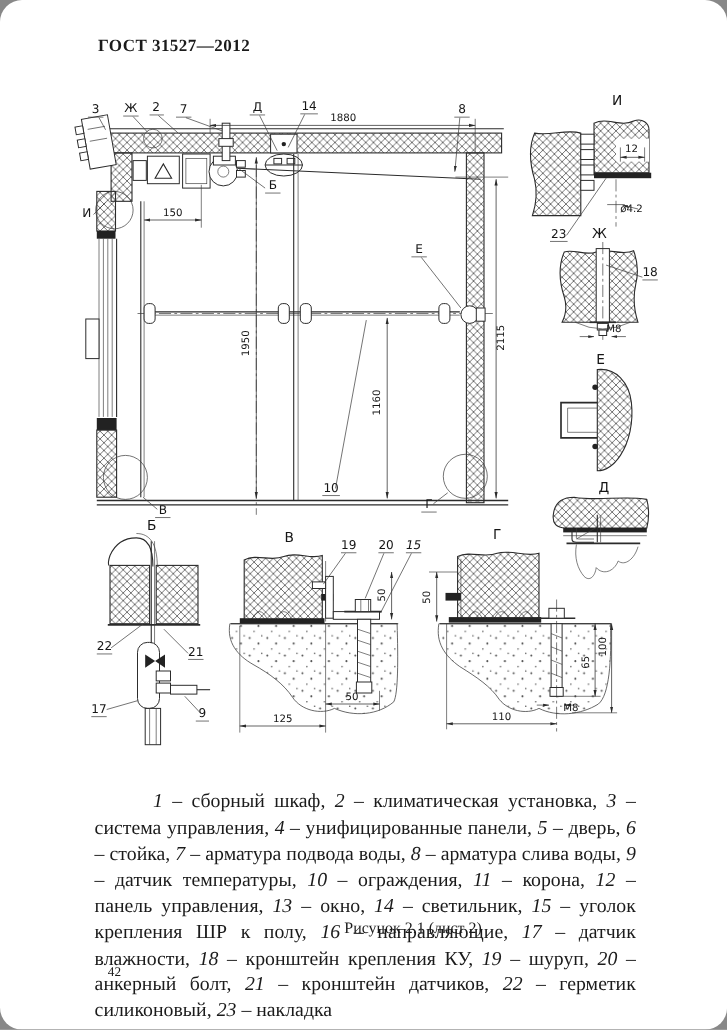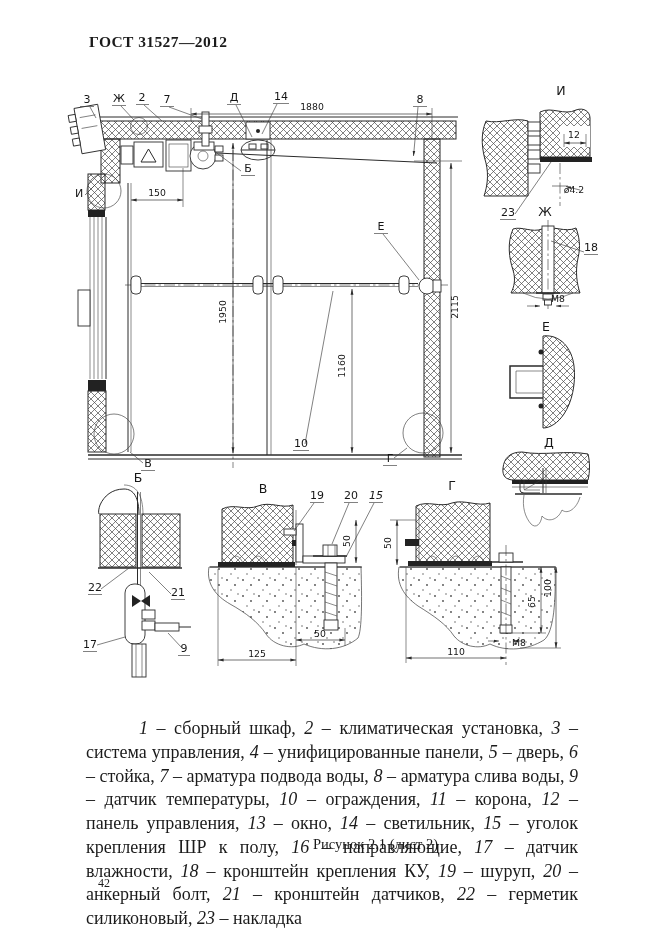--- a/index.html
+++ b/index.html
@@ -1,17 +1,17 @@
 <!DOCTYPE html>
 <html><head>
 <meta charset="utf-8">
 <style>
   html,body{margin:0;padding:0;background:#888;}
   .page{position:relative;width:661px;height:936px;background:#ffffff;margin:0 auto;
-        font-family:"Liberation Serif",serif;color:#1b1b1b;overflow:hidden;}
+        font-family:"Liberation Serif",serif;color:#1b1b1b;overflow:hidden;border-radius:20px;}
   .hdr{position:absolute;left:89px;top:33px;font-size:15.5px;font-weight:bold;letter-spacing:.4px;}
   .legend{position:absolute;left:86px;top:717px;width:492px;font-size:18px;line-height:1.32;
           text-align:justify;text-indent:53px;}
   .legend i{font-style:italic;}
   .figcap{position:absolute;left:0;top:836px;width:661px;text-align:center;font-size:14.5px;margin-left:45px;}
   .pgnum{position:absolute;left:98px;top:876px;font-size:12px;font-family:Liberation Serif, serif;}
   svg{position:absolute;left:0;top:0;}
   
   .ln{stroke:#2b2b2b;stroke-width:1;fill:none;}
   .ln2{stroke:#2b2b2b;stroke-width:1.5;fill:none;}

